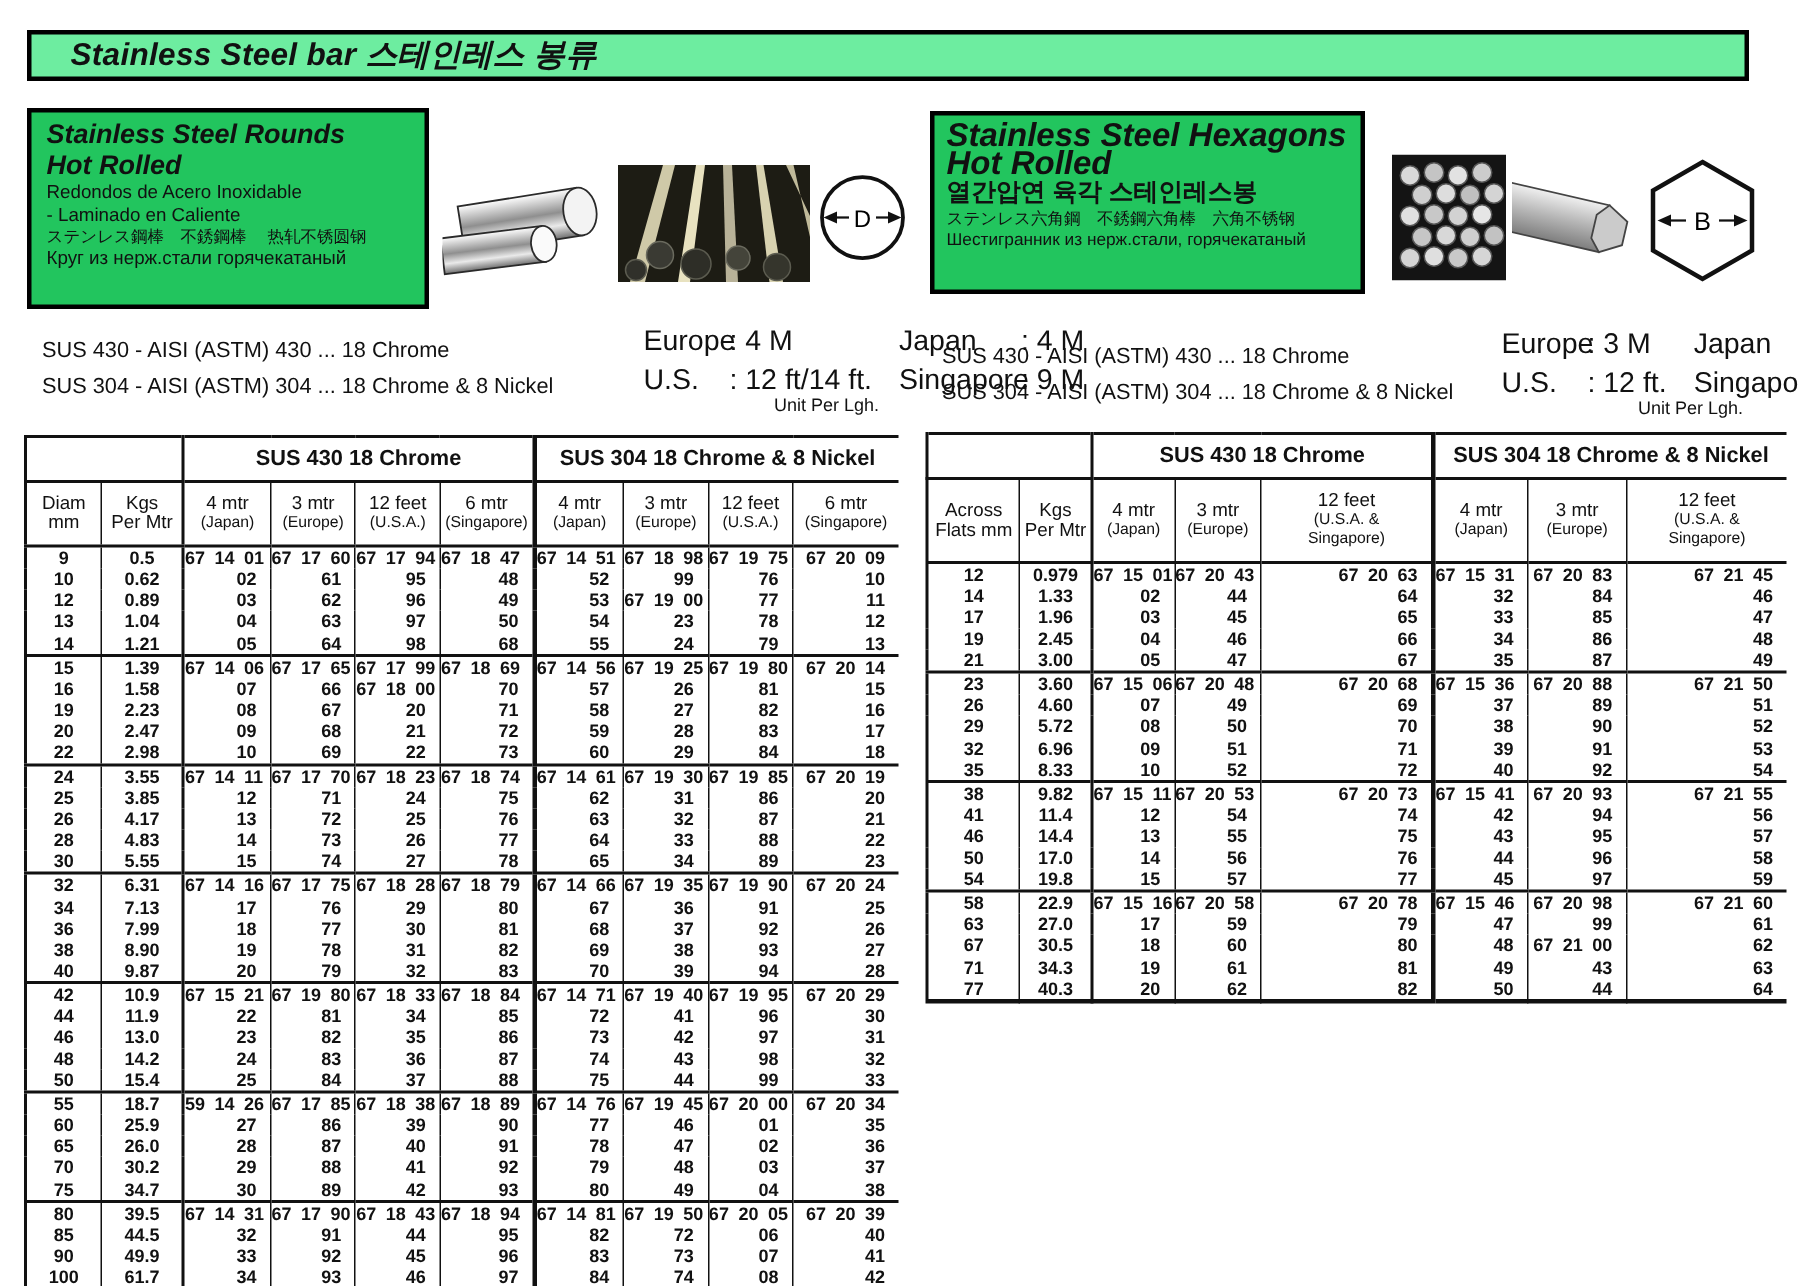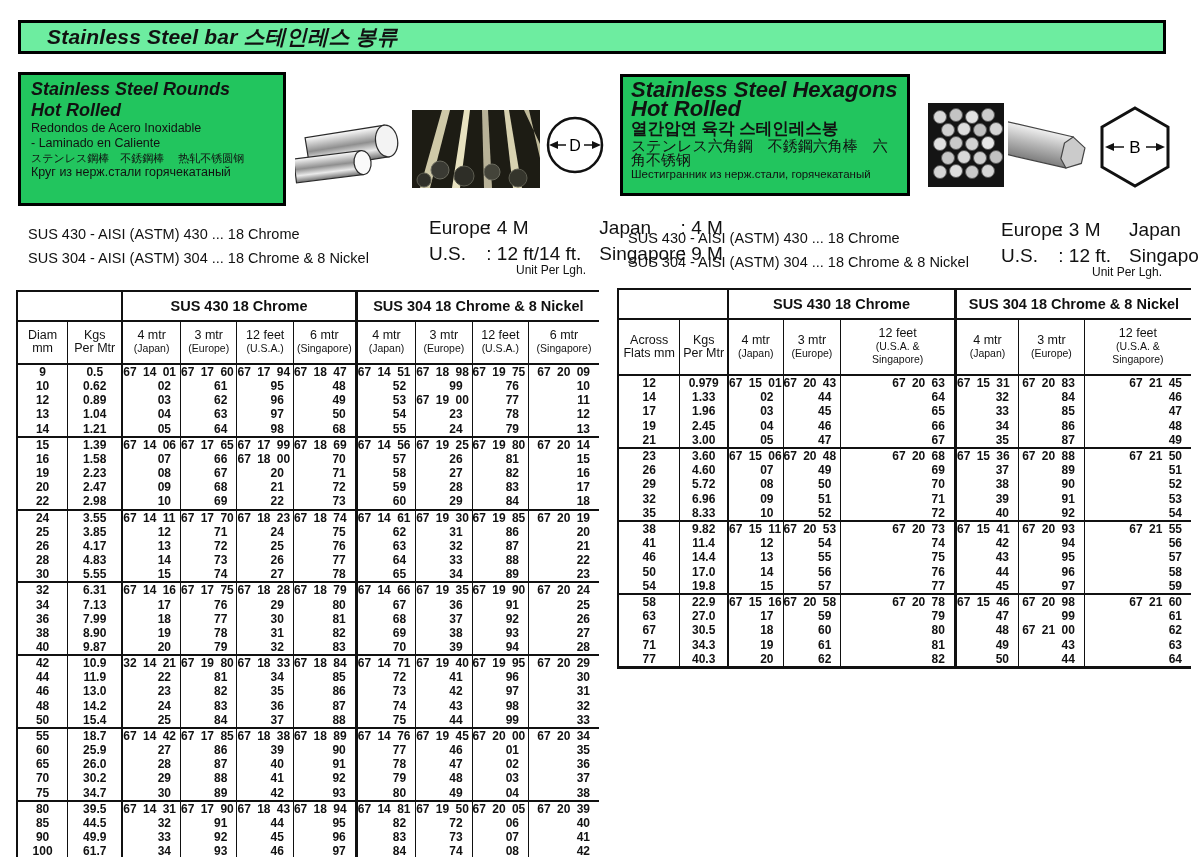--- a/index.html
+++ b/index.html
@@ -16,21 +16,21 @@
   .infobox { background:#22c55e; border:3px solid #000; }
   #rounds-box { left:18px; top:72px; width:268px; height:134px; padding:4px 10px 0; }
   #hex-box    { left:620px; top:74px; width:290px; height:122px; padding:3px 8px 0; }
   .bt  { font:italic 700 18px/21px "Liberation Sans", sans-serif; }
   .bk  { font:700 18px/23px "Liberation Sans", sans-serif; }
   .bs  { font:400 12.5px/15px "Liberation Sans", sans-serif; }
   .bj  { font:400 11px/14px "Liberation Sans", sans-serif; }
   #hex-box .bt { font-size:22px; line-height:19px; }
   #hex-box .bk { font-size:16.5px; line-height:21px; }
   #hex-box .bs { font-size:11.5px; line-height:14px; }
-  #hex-box .bj { font-size:15px;  line-height:14px; }
+  #hex-box .bj { font-size:11px;  line-height:14px; }
 
   
   .specs { font-size:14.5px; line-height:24px; }
   #rounds-specs { left:28px;  top:222px; }
   #hex-specs    { left:628px; top:226px; }
   .lengths { display:grid; grid-template-columns:auto auto; column-gap:18px; row-gap:4px;
              font-size:19px; white-space:nowrap;margin-left:41px; }
   #rounds-lengths { left:388px; top:217px; }
   #hex-lengths    { left:960px; top:219px; }
   .pair .lbl { display:inline-block; }
@@ -505,21 +505,21 @@
           <td class="num">32</td>
           <td class="num">83</td>
           <td class="num bL3">70</td>
           <td class="num">39</td>
           <td class="num">94</td>
           <td class="num">28</td>
         </tr>
         <tr class="gsep">
           <td class="stub">42</td>
           <td class="stub">10.9</td>
-          <td class="num bL2">32 14 21</td>
+          <td class="num bL2">67 15 21</td>
           <td class="num">67 19 80</td>
           <td class="num">67 18 33</td>
           <td class="num">67 18 84</td>
           <td class="num bL3">67 14 71</td>
           <td class="num">67 19 40</td>
           <td class="num">67 19 95</td>
           <td class="num">67 20 29</td>
         </tr>
         <tr>
           <td class="stub">44</td>
@@ -565,21 +565,21 @@
           <td class="num">37</td>
           <td class="num">88</td>
           <td class="num bL3">75</td>
           <td class="num">44</td>
           <td class="num">99</td>
           <td class="num">33</td>
         </tr>
         <tr class="gsep">
           <td class="stub">55</td>
           <td class="stub">18.7</td>
-          <td class="num bL2">67 14 42</td>
+          <td class="num bL2">59 14 26</td>
           <td class="num">67 17 85</td>
           <td class="num">67 18 38</td>
           <td class="num">67 18 89</td>
           <td class="num bL3">67 14 76</td>
           <td class="num">67 19 45</td>
           <td class="num">67 20 00</td>
           <td class="num">67 20 34</td>
         </tr>
         <tr>
           <td class="stub">60</td>

